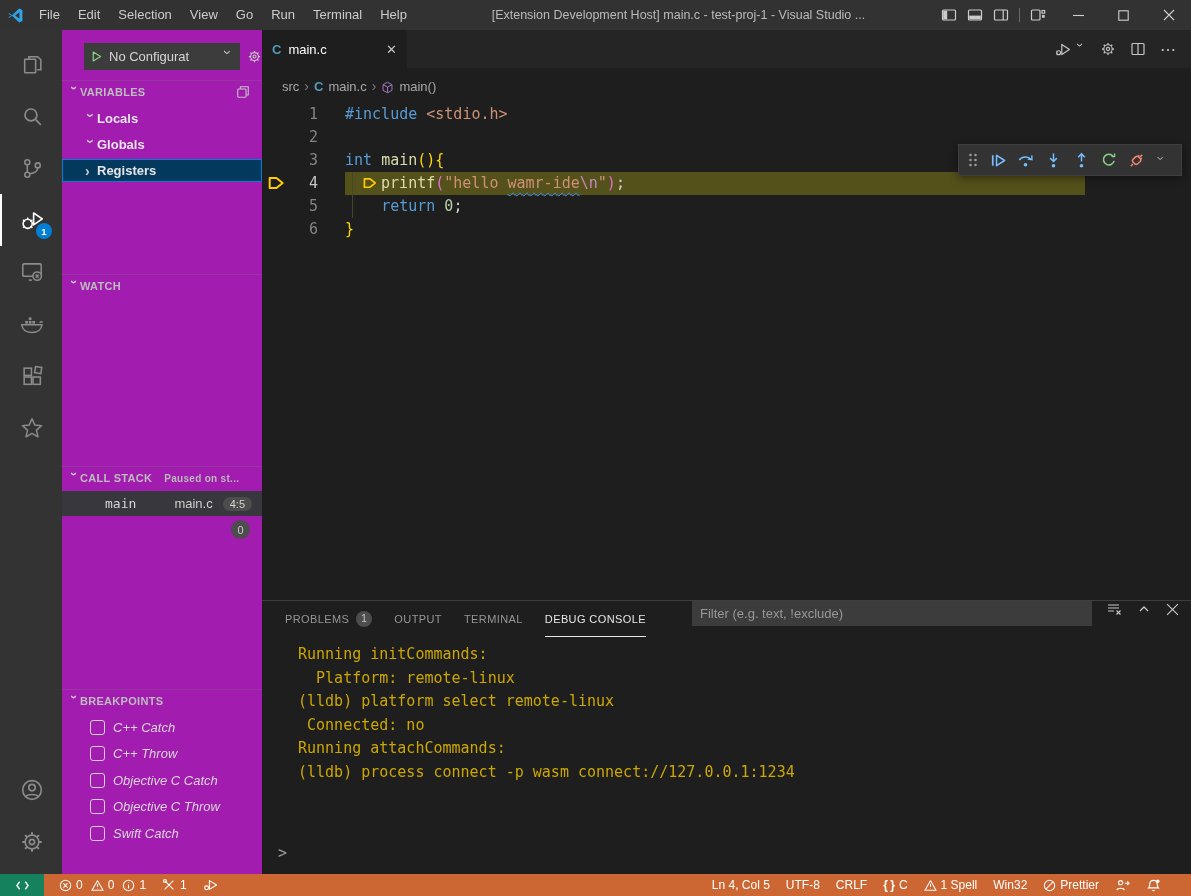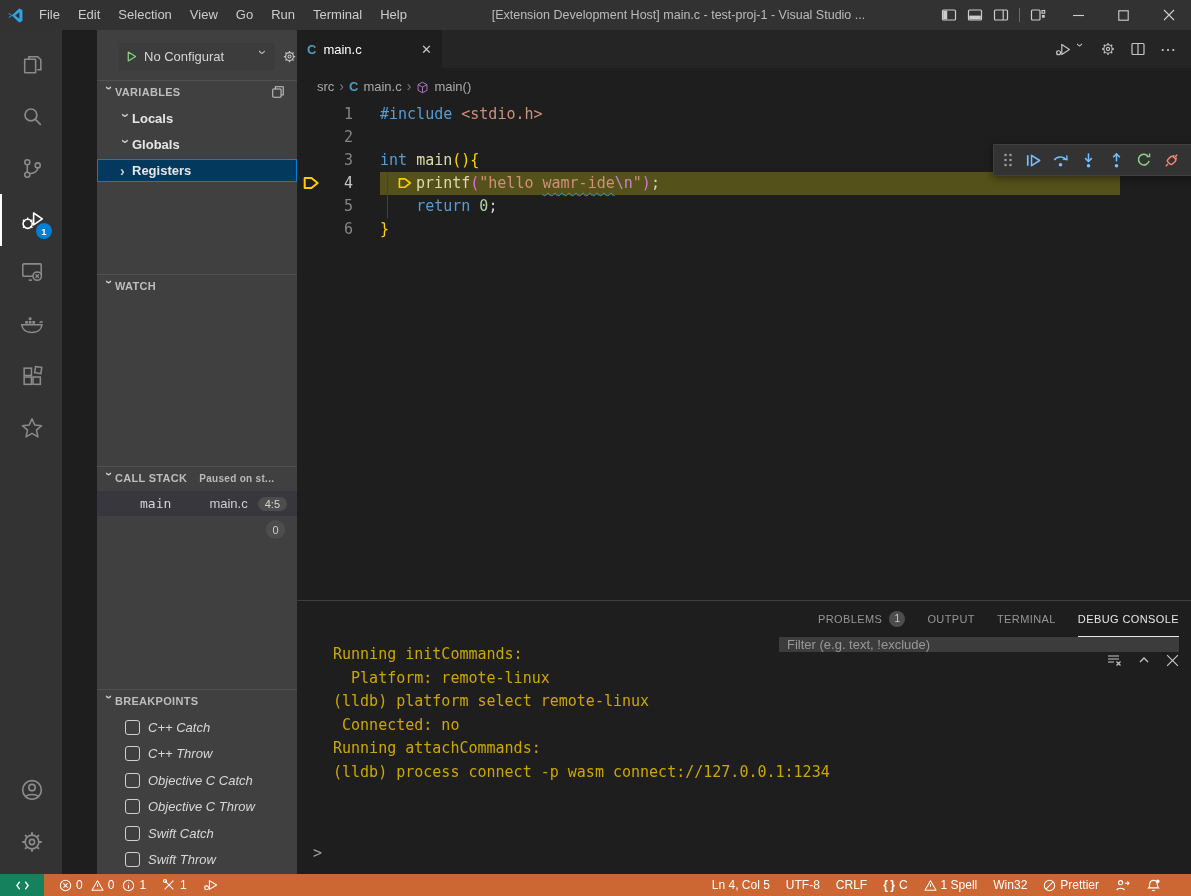--- a/index.html
+++ b/index.html
@@ -21,21 +21,21 @@
 
   
   .activitybar { width:62px; background:#333333; display:flex; flex-direction:column; align-items:stretch; }
   .act-item { height:52px; display:flex; align-items:center; justify-content:center; color:#8b8b8b; position:relative; border-left:2px solid transparent; }
   .act-item.active { color:#ffffff; border-left-color:#ffffff; }
   .act-badge { position:absolute; right:10px; bottom:7px; min-width:16px; height:16px; border-radius:9px;
     background:#007fd4; color:#fff; font-size:9.5px; display:flex; align-items:center; justify-content:center; font-weight:bold; }
   .act-spacer { flex:1; }
 
   
-  .sidebar { width:200px; background:#404040; position:relative; font-size:13px;margin-left:35px; }
+  .sidebar { width:200px; background:#a21caf; position:relative; font-size:13px; }
   .dbg-toolbar { position:absolute; top:12px; left:0; right:0; height:28px; display:flex; align-items:center; }
   .cfg-select { margin-left:22px; width:160px; height:27px; background:#3c3c3c; display:flex; align-items:center; padding:0 6px; gap:6px; }
   .cfg-label { flex:1; color:#d6d6d6; font-size:13px; white-space:nowrap; overflow:hidden; }
   .chev-down { display:inline-block; transform:rotate(90deg); font-size:14px; color:#cccccc; width:12px; }
   .chev-right { display:inline-block; font-size:14px; color:#cccccc; width:12px; }
   .side-gear { margin-left:7px; color:#c5c5c5; }
   .sect-header { position:absolute; left:0; right:0; height:23px; display:flex; align-items:center; padding-left:6px;
     font-size:11px; font-weight:bold; color:#bdbdbd; letter-spacing:.3px; border-top:1px solid rgba(128,128,128,.25); }
   .sect-header .chev-down { font-size:12px; }
   .sect-status { margin-left:12px; font-size:10px; color:#b9b9b9; font-weight:bold; }
@@ -76,21 +76,21 @@
   .b1{color:#ffd700} .b2{color:#da70d6} .pl{color:#d4d4d4} .num{color:#b5cea8}
   .sq{ text-decoration:underline; text-decoration-style:wavy; text-decoration-color:#3794ff; text-decoration-thickness:1px; text-underline-offset:4px; }
   .inline-arrow { display:inline-block; vertical-align:-2px; margin-right:3px; }
 
   .dbg-float { position:absolute; top:50px; left:696px; width:224px; height:32px; background:#333333; border:1px solid #3f3f3f;
     box-shadow:0 2px 8px rgba(0,0,0,.45); display:flex; align-items:center; gap:9px; padding:0 8px; z-index:10; }
   .blue { color:#75beff; } .green { color:#89d185; } .red { color:#f48771; } .dim { color:#9b9b9b; }
 
   
   .panel { height:274px; border-top:1px solid #3e3e3e; background:#1e1e1e; position:relative; }
-  .panel-header { height:36px; display:flex; align-items:flex-end; padding:0 12px 0 23px;flex-direction:column; }
+  .panel-header { height:36px; display:flex; align-items:flex-start; padding:0 12px 0 23px; }
   .panel-tabs { display:flex; align-items:center; gap:22px; }
   .panel-tab { font-size:11px; letter-spacing:.4px; color:#969696; display:flex; align-items:center; gap:7px; height:36px; line-height:36px; }
   .panel-tab.active { color:#e7e7e7; border-bottom:1px solid #e7e7e7; }
   .panel-filter { margin-left:auto; width:400px; height:25px; background:#3c3c3c; border:none; color:#cccccc; font-size:13px;
     padding:0 8px; font-family:"Liberation Sans", sans-serif; }
   .panel-filter::placeholder { color:#989898; }
   .panel-icons { display:flex; align-items:center; gap:15px; margin-left:14px; color:#c5c5c5; }
   .console { padding:6px 0 0 36px; font-family:"DejaVu Sans Mono", monospace; font-size:15px; color:#cca700; }
   .console div { height:23.5px; line-height:23.5px; white-space:pre; }
   .console-input-chevron { position:absolute; left:16px; bottom:12px; color:#9d9d9d; font-family:"DejaVu Sans Mono", monospace; font-size:15px; }
@@ -328,24 +328,20 @@
           <span class="bp-box"></span>
           <span>Objective C Catch</span>
         </div>
         <div class="bp-row">
           <span class="bp-box"></span>
           <span>Objective C Throw</span>
         </div>
         <div class="bp-row">
           <span class="bp-box"></span>
           <span>Swift Catch</span>
-        </div>
-        <div class="bp-row">
-          <span class="bp-box"></span>
-          <span>Swift Throw</span>
         </div>
       </div>
   </div>
 
   <div class="editor-col">
     <div class="tabstrip">
       <div class="tab">
         <span class="c-icon">C</span>
         <span>main.c</span>
         <span class="tab-close">✕</span>

